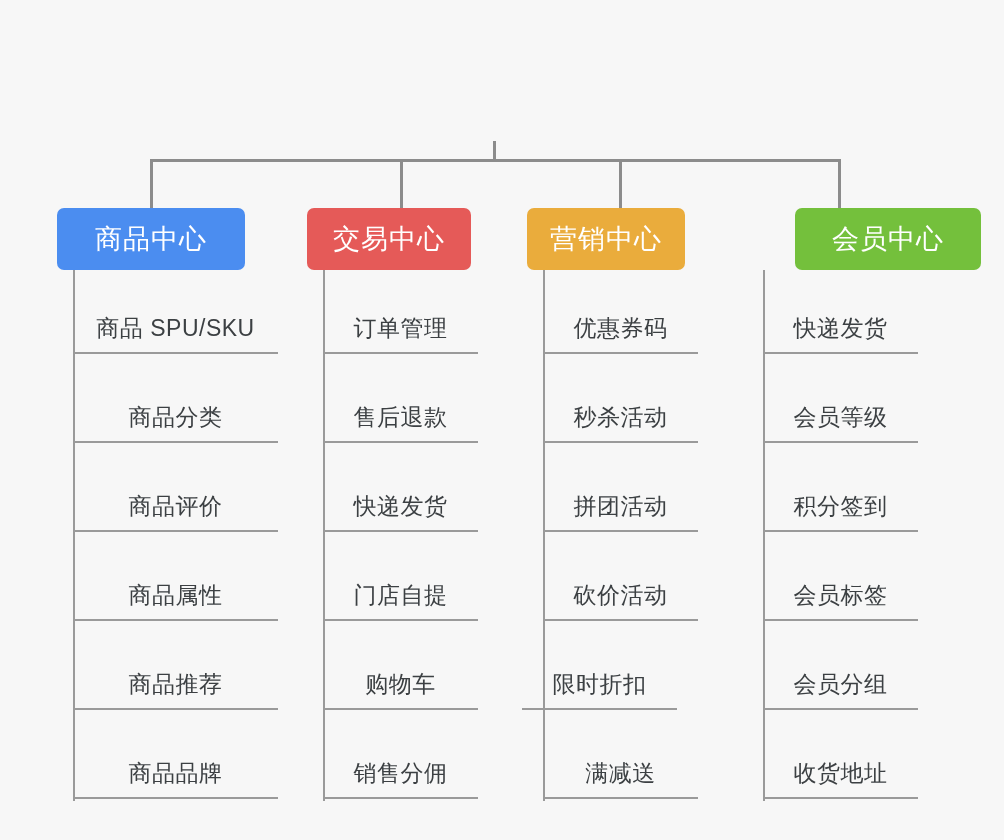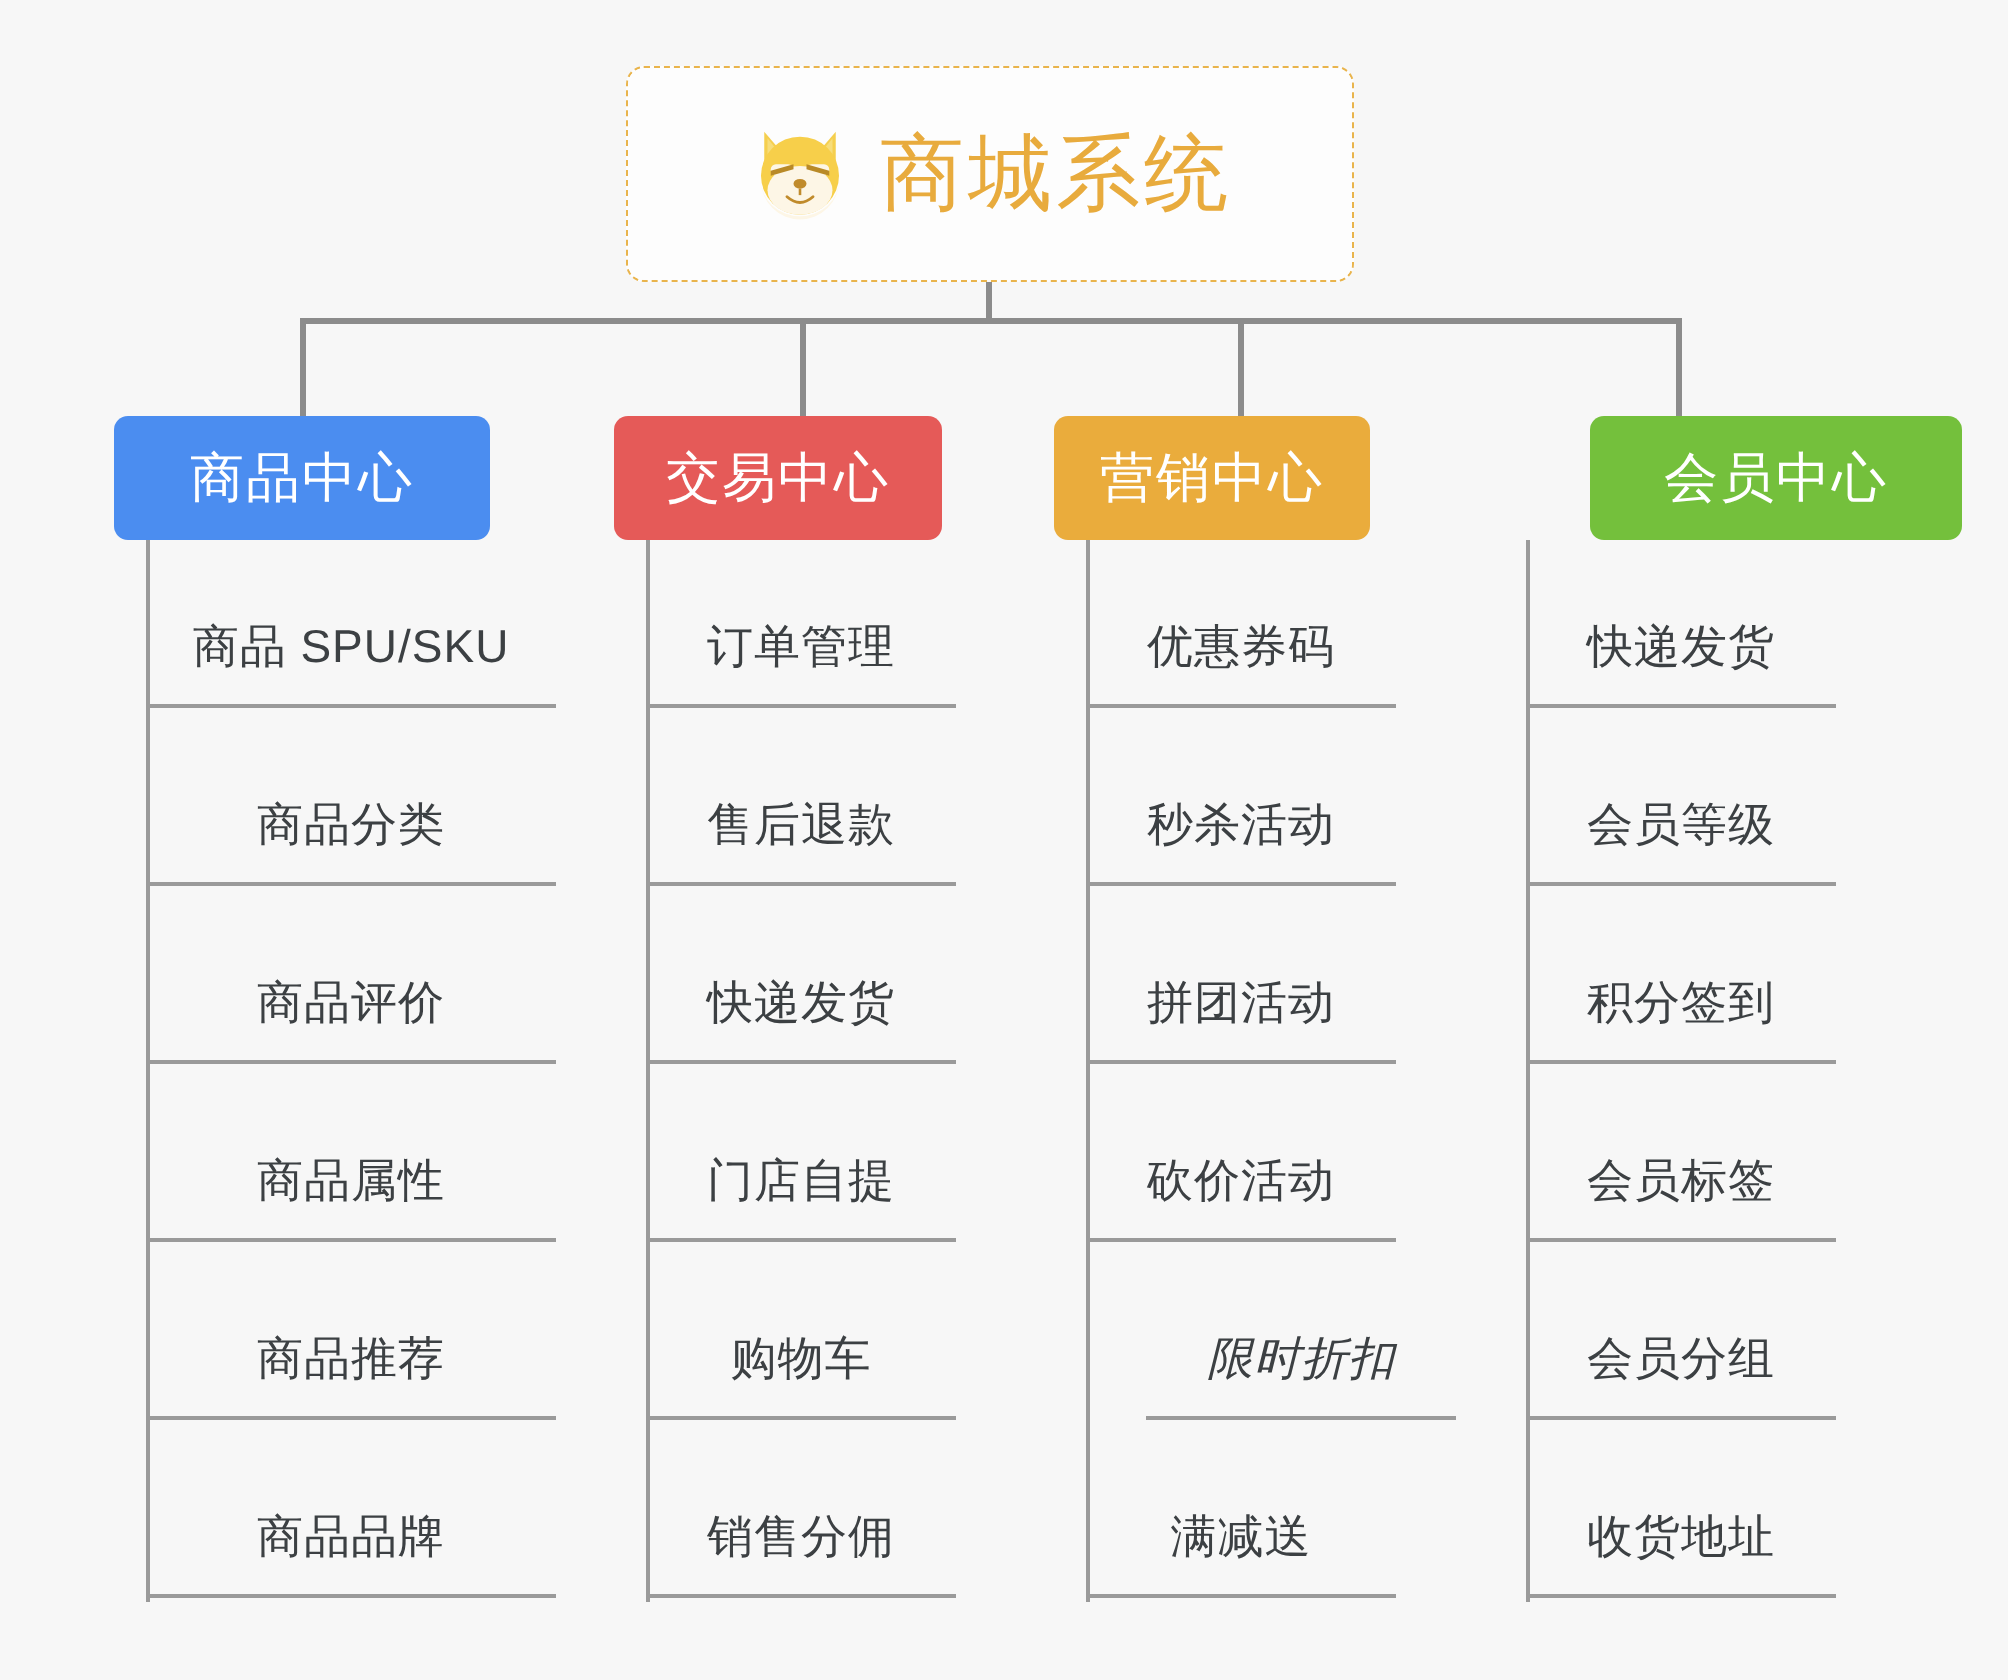--- a/index.html
+++ b/index.html
@@ -79,55 +79,36 @@
   .spine {
     position: absolute;
     width: 2px;
     background: #9a9a9a;
   }
   .leaf {
     position: absolute;
     box-sizing: border-box;
     border-bottom: 2px solid #9a9a9a;
     display: flex;
-    align-items: flex-start;
+    align-items: center;
     justify-content: center;
     padding-bottom: 4px;
   }
   .leaf-label {
     font-size: 23px;
     color: #3c4043;
     white-space: nowrap;
     letter-spacing: 0.5px;
   }
 </style>
 </head>
 <body>
 
 <div id="canvas">
 
-  <div class="root-node">
-    <svg class="root-icon" viewBox="0 0 64 64">
-      <path d="M10 6 L10 28 L22 20 Z" fill="#f5cf4e"></path>
-      <path d="M54 6 L54 28 L42 20 Z" fill="#f5cf4e"></path>
-      <path d="M12 10 L12 25 L20 20 Z" fill="#f7dd7a"></path>
-      <path d="M52 10 L52 25 L44 20 Z" fill="#f7dd7a"></path>
-      <circle cx="32" cy="33" r="24" fill="#f7cf4a"></circle>
-      <path d="M8 36 a24 24 0 0 0 48 0 a24 22 0 0 1 -48 0 Z" fill="#fdf6e6"></path>
-      <ellipse cx="32" cy="42" rx="20" ry="15" fill="#fdf6e6"></ellipse>
-      <rect x="14" y="26" width="14" height="7" rx="3.2" fill="#fdf6e6"></rect>
-      <rect x="36" y="26" width="14" height="7" rx="3.2" fill="#fdf6e6"></rect>
-      <path d="M14 30 l14 -4 l0 3 l-14 4 Z" fill="#b98a27"></path>
-      <path d="M50 30 l-14 -4 l0 3 l14 4 Z" fill="#b98a27"></path>
-      <ellipse cx="32" cy="38" rx="4" ry="3" fill="#c08b2c"></ellipse>
-      <path d="M32 41 l0 4" stroke="#c08b2c" stroke-width="1.6" fill="none"></path>
-      <path d="M24 46 q8 7 16 0" stroke="#c08b2c" stroke-width="1.8" fill="none" stroke-linecap="round"></path>
-    </svg>
-    <span class="root-title">商城系统</span>
-  </div>
 
   <div class="conn conn-v" style="left:493px; top:141px; height:20px;"></div>
   <div class="conn conn-h" style="left:151px; top:159px; width:690px;"></div>
   <div class="conn conn-v" style="left:150px; top:159px; height:49px;"></div>
   <div class="conn conn-v" style="left:400px; top:159px; height:49px;"></div>
   <div class="conn conn-v" style="left:619px; top:159px; height:49px;"></div>
   <div class="conn conn-v" style="left:838px; top:159px; height:49px;"></div>
 
   <div id="columns-host">
       <div class="column" style="left: 0px;">
@@ -188,21 +169,21 @@
         </div>
         <div class="leaf" style="left: 543px; width: 155px; top: 189px; height: 46px;">
           <span class="leaf-label">秒杀活动</span>
         </div>
         <div class="leaf" style="left: 543px; width: 155px; top: 278px; height: 46px;">
           <span class="leaf-label">拼团活动</span>
         </div>
         <div class="leaf" style="left: 543px; width: 155px; top: 367px; height: 46px;">
           <span class="leaf-label">砍价活动</span>
         </div>
-        <div class="leaf" style="left: 573px; width: 155px; top: 456px; height: 46px; font-style: italic;">
+        <div class="leaf" style="left: 522px; width: 155px; top: 456px; height: 46px;">
           <span class="leaf-label">限时折扣</span>
         </div>
         <div class="leaf" style="left: 543px; width: 155px; top: 545px; height: 46px;">
           <span class="leaf-label">满减送</span>
         </div>
       </div>
       <div class="column" style="left: 0px;">
         <div class="cat-box" style="left: 747px; width: 186px; background: rgb(116, 192, 60); margin-left: 48px;">
           <span>会员中心</span>
         </div>

